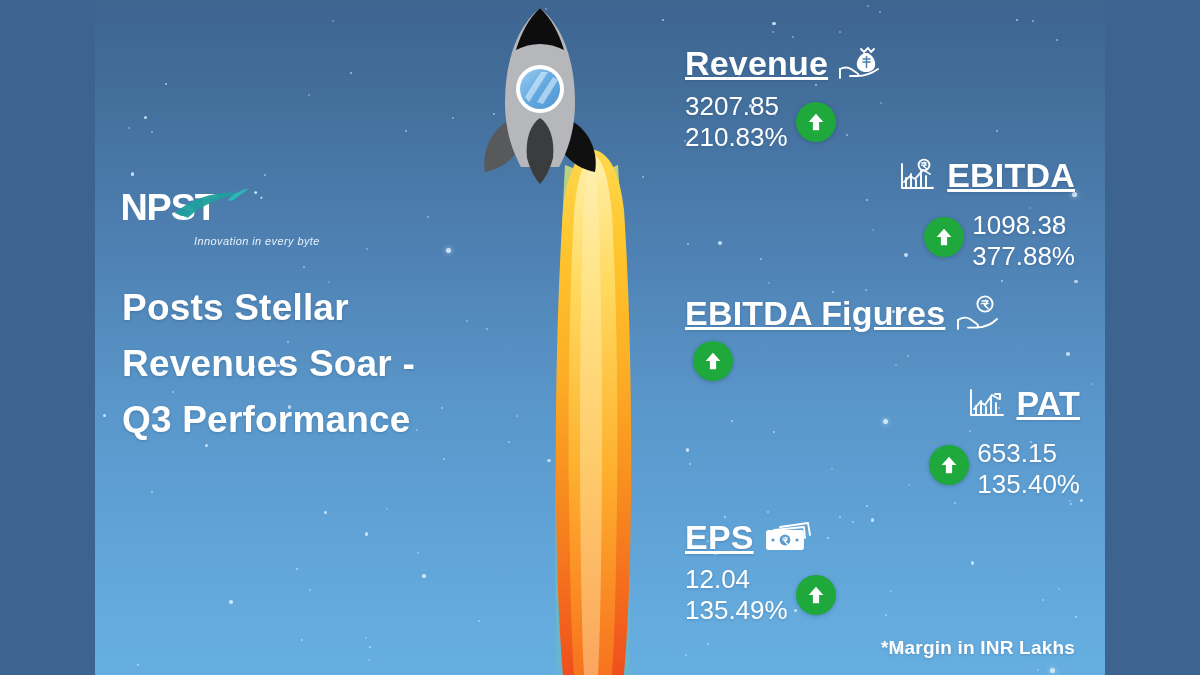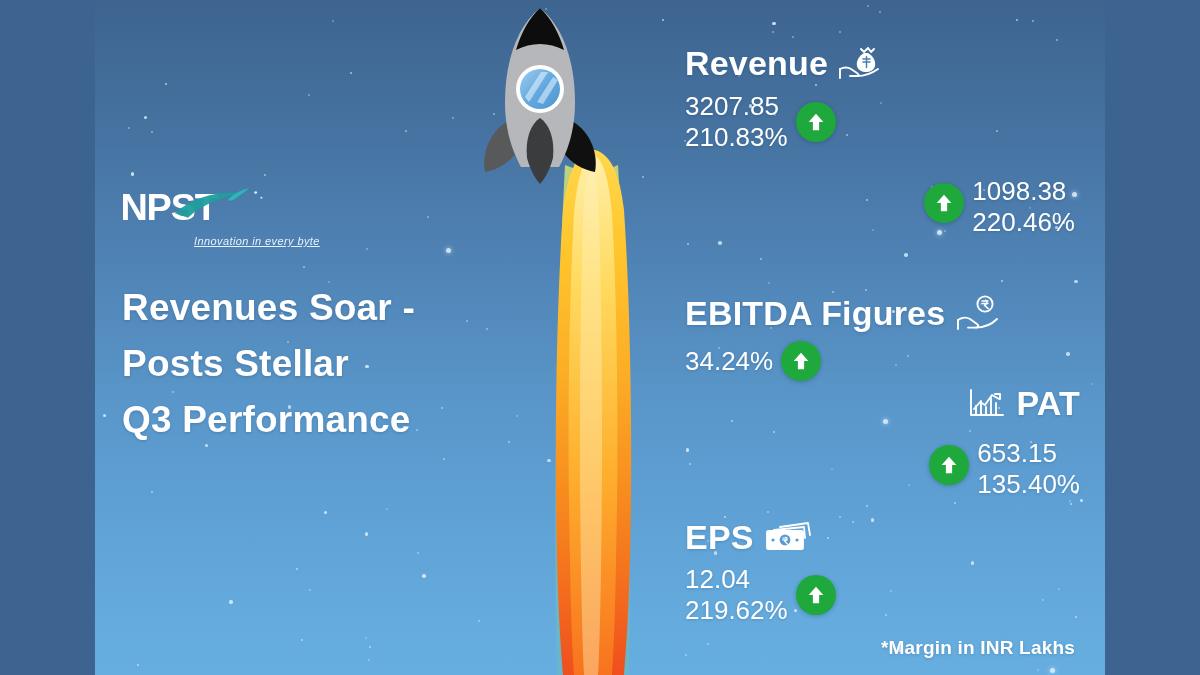--- a/index.html
+++ b/index.html
@@ -28,21 +28,21 @@
   .headline{
     position:absolute;left:27px;top:280px;width:400px;z-index:10;
     color:#ffffff;font-size:37px;font-weight:bold;line-height:1.52;
     letter-spacing:0.2px;text-shadow:0 1px 3px rgba(20,50,80,.25);
   }
   .headline div{white-space:nowrap;}
 
   
   .metric{position:absolute;z-index:12;color:#fff;}
   .m-title{display:flex;align-items:center;gap:10px;font-size:34px;font-weight:bold;letter-spacing:.2px;
-           line-height:1;text-shadow:0 1px 3px rgba(20,50,80,.22);white-space:nowrap;}
+           line-height:1;text-shadow:0 1px 3px rgba(20,50,80,.22);white-space:nowrap;text-decoration:underline;}
   .m-title.right{justify-content:flex-end;}
   .m-body{display:flex;align-items:center;gap:8px;margin-top:10px;}
   .m-body.right{justify-content:flex-end;}
   .m-vals{font-size:26px;font-weight:500;line-height:1.19;white-space:nowrap;
           text-shadow:0 1px 3px rgba(20,50,80,.22);}
   .m-vals.ralign{margin-top:8px;}
   .uparrow{width:40px;height:40px;border-radius:50%;background:#1fa83c;flex:0 0 auto;
            display:flex;align-items:center;justify-content:center;
            box-shadow:0 1px 4px rgba(10,40,60,.28);}
   .icon-sm{flex:0 0 auto;display:block;}
@@ -263,26 +263,26 @@
     <div class="brand">
       <svg viewBox="0 0 330 82" width="190" height="47">
         <g fill="#ffffff" font-family="Liberation Sans, sans-serif" font-weight="bold" font-size="66">
           <text x="0" y="55" letter-spacing="-2">NPST</text>
         </g>
         <path d="M95,44 C128,14 178,4 206,10 C178,16 140,30 118,52 Z" fill="#1f9f9e" opacity=".95"></path>
         <path d="M186,22 C200,8 214,2 224,1 C216,8 205,15 196,22 Z" fill="#2bb7b5"></path>
         <circle cx="236" cy="8" r="2.5" fill="#cfe9ff"></circle>
         <circle cx="246" cy="17" r="1.8" fill="#cfe9ff"></circle>
       </svg>
-      <div style="color:#e8f2fb;font-size:11px;font-style:italic;letter-spacing:.4px;margin-top:-4px;margin-left:74px;text-decoration:underline;">Innovation in every byte</div>
+      <div style="color:#e8f2fb;font-size:11px;font-style:italic;letter-spacing:.4px;margin-top:-4px;margin-left:74px;">Innovation in every byte</div>
     </div>
 
     <div class="headline">
+      <div>Posts Stellar</div>
       <div>Revenues Soar -</div>
-      <div>Posts Stellar</div>
       <div>Q3  Performance</div>
     </div>
 
     <div class="metric" style="left:590px;top:45px;">
       <div class="m-title">
         <span>Revenue</span>
         <svg class="icon-sm" width="42" height="36" viewBox="0 0 42 36">
           <g fill="none" stroke="#fff" stroke-width="1.9" stroke-linecap="round" stroke-linejoin="round">
             <path d="M23,4 L26,7 L30,3 L33,7 L36,4"></path>
             <path d="M26,8 C21,11 18,16 19,21 C20,25 24,27 28,27 C32,27 36,25 37,21 C38,16 35,11 30,8 Z" fill="#fff" stroke="none"></path>
@@ -299,48 +299,59 @@
         </div>
         <div class="uparrow">
           <svg width="22" height="22" viewBox="0 0 24 24">
             <path d="M12 3 L20 12 L15.4 12 L15.4 21 L8.6 21 L8.6 12 L4 12 Z" fill="#ffffff"></path>
           </svg>
         </div>
       </div>
     </div>
 
     <div class="metric" style="left:700px;top:158px;width:280px;">
+      <div class="m-title right">
+        <svg class="icon-sm" width="38" height="34" viewBox="0 0 38 34">
+          <g fill="none" stroke="#fff" stroke-width="1.9" stroke-linecap="round" stroke-linejoin="round">
+            <circle cx="25" cy="7" r="5.4"></circle>
+            <path d="M22.6,5 h4.6 M22.6,7.2 h4.6 M25.4,4.2 C27,5.4 26.4,8 24.4,8.2 L27.4,10.6" stroke-width="1.3"></path>
+            <path d="M3,30 L3,6 M3,30 L34,30"></path>
+            <path d="M7,30 L7,20 M12,30 L12,16 M17,30 L17,22 M22,30 L22,13 M27,30 L27,18"></path>
+            <path d="M5,24 L11,18 L16,21 L24,12 L31,16" stroke-dasharray="0" opacity=".9"></path>
+          </g>
+        </svg>
+        <span>EBITDA</span>
+      </div>
       <div class="m-body right">
         <div class="uparrow">
           <svg width="22" height="22" viewBox="0 0 24 24">
             <path d="M12 3 L20 12 L15.4 12 L15.4 21 L8.6 21 L8.6 12 L4 12 Z" fill="#ffffff"></path>
           </svg>
         </div>
         <div class="m-vals ralign">
           <div>1098.38</div>
-          <div>220.46%</div>
+          <div>377.88%</div>
         </div>
       </div>
     </div>
 
     <div class="metric" style="left:590px;top:295px;">
       <div class="m-title">
         <span>EBITDA Figures</span>
         <svg class="icon-sm" width="44" height="36" viewBox="0 0 44 36">
           <g fill="none" stroke="#fff" stroke-width="1.9" stroke-linecap="round" stroke-linejoin="round">
             <circle cx="30" cy="9" r="7.6"></circle>
             <path d="M27,6 h6 M27,8.6 h6 M30.6,5.2 C32.8,6.6 32,10 29.4,10.2 L33.2,13.6" stroke-width="1.5"></path>
             <path d="M3,25 C7,22 12,22 15,24 L22,29 C24,30.4 23.4,32.6 21,32.6 L13,32.6"></path>
             <path d="M3,25 L3,34 M21,32.6 C29,32.6 36,30 42,24"></path>
           </g>
         </svg>
       </div>
       <div class="m-body">
         <div class="m-vals">
-          <div>34.24%</div>
         </div>
         <div class="uparrow">
           <svg width="22" height="22" viewBox="0 0 24 24">
             <path d="M12 3 L20 12 L15.4 12 L15.4 21 L8.6 21 L8.6 12 L4 12 Z" fill="#ffffff"></path>
           </svg>
         </div>
       </div>
     </div>
 
     <div class="metric" style="left:710px;top:386px;width:275px;">
@@ -379,21 +390,21 @@
             <circle cx="21" cy="19" r="5.4" fill="#5a9bd0" stroke="none"></circle>
             <path d="M18.8,17 h4.4 M18.8,18.9 h4.4 M21.6,16.2 C23.4,17.2 22.8,20 20.6,20.2 L23.4,23" stroke="#fff" stroke-width="1.2"></path>
             <circle cx="9" cy="19" r="1.6" fill="#5a9bd0" stroke="none"></circle>
             <circle cx="33" cy="19" r="1.6" fill="#5a9bd0" stroke="none"></circle>
           </g>
         </svg>
       </div>
       <div class="m-body">
         <div class="m-vals">
           <div>12.04</div>
-          <div>219.62%</div>
+          <div>135.49%</div>
         </div>
         <div class="uparrow">
           <svg width="22" height="22" viewBox="0 0 24 24">
             <path d="M12 3 L20 12 L15.4 12 L15.4 21 L8.6 21 L8.6 12 L4 12 Z" fill="#ffffff"></path>
           </svg>
         </div>
       </div>
     </div>
 
     <div class="footnote">*Margin in INR Lakhs</div>

